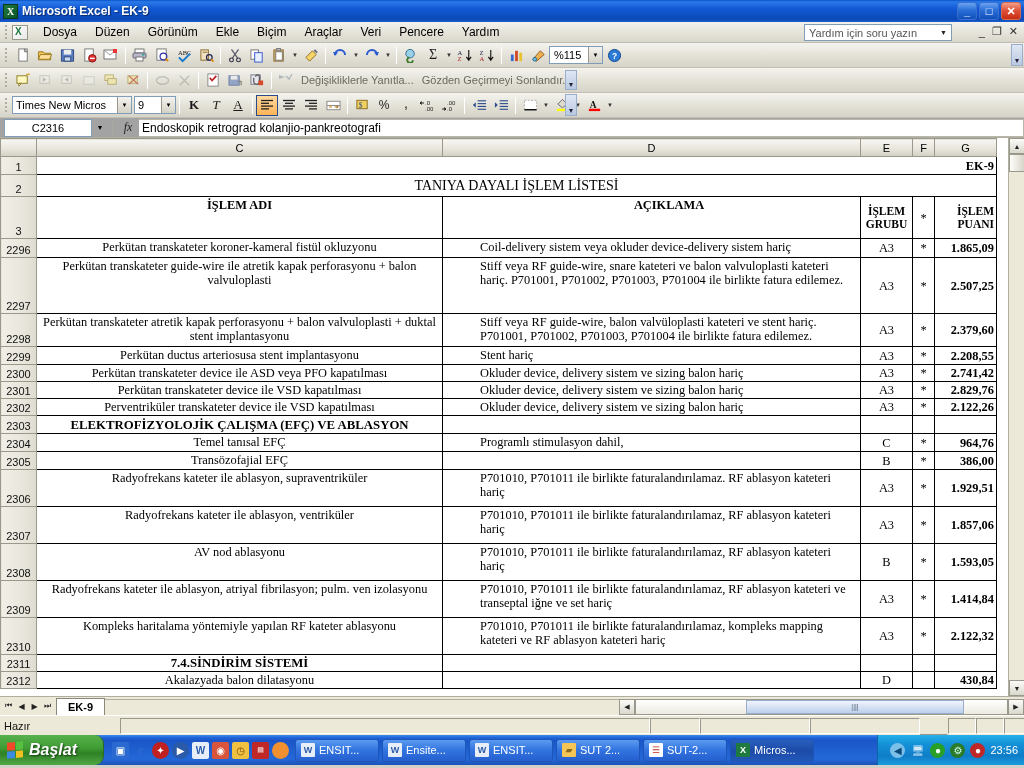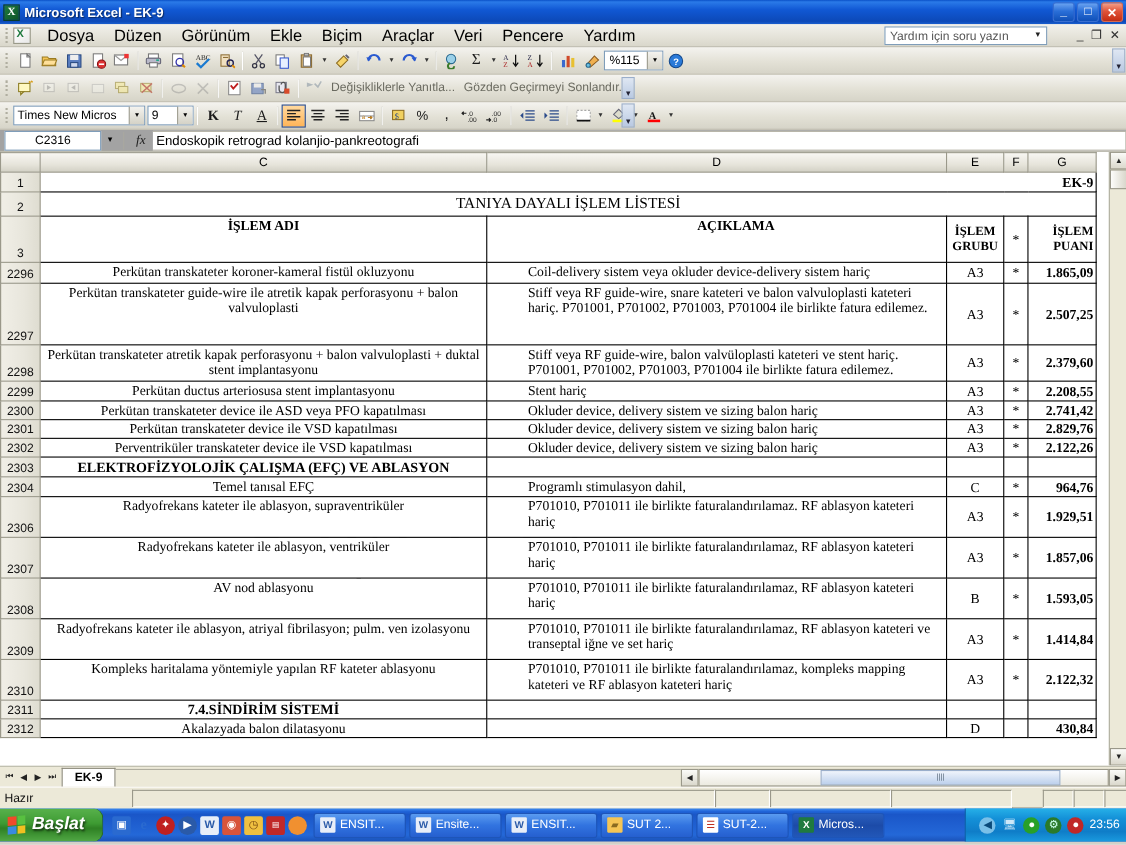--- a/index.html
+++ b/index.html
@@ -51,21 +51,21 @@
     display:flex; align-items:center;
     border-bottom:1px solid #bfbdb0;
     position: relative;
   }
   .grip { width:7px; height:16px; margin:0 2px 0 3px;
           background-image: repeating-linear-gradient(180deg,#b0aea0 0 2px, transparent 2px 4px);
           background-position: 2px 1px; background-size:2px 16px; background-repeat:no-repeat; }
   .menu-doc-icon { width:16px;height:15px;margin-right:6px;
     background:linear-gradient(135deg,#fff,#e8e8e8); border:1px solid #9a9a8a; position:relative;}
   .menu-doc-icon::after{content:"X";position:absolute;left:2px;top:0px;font-size:10px;font-weight:bold;color:#1f7a3f;}
-  #menubar .mi { padding:2px 9px; color:#000; font-size:15px; white-space:nowrap; }
+  #menubar .mi { padding:2px 9px; color:#000; font-size:12px; white-space:nowrap; }
   #ask-box {
     position:absolute; right:72px; top:2px;
     width:148px;height:17px;background:#fff;border:1px solid #7f9db9;
     display:flex;align-items:center;
   }
   #ask-box span{ padding-left:4px; color:#555; font-size:11px;}
   #ask-box .arrow{ margin-left:auto;width:15px;height:15px;display:flex;align-items:center;justify-content:center;font-size:7px;color:#222;}
   .doc-btns{position:absolute;right:6px;top:3px;display:flex;gap:7px;color:#333;font-size:11px;align-items:center;}
 
   
@@ -180,21 +180,21 @@
               border-top:1px solid #fff; font-size:11px; color:#111;}
   #statusbar .st-left{ padding-left:4px; min-width:120px;}
   .st-box{ height:16px; border-left:1px solid #9a988a; border-top:1px solid #9a988a;
            border-right:1px solid #fff; border-bottom:1px solid #fff; }
 
   
   #taskbar{ height:30px;
     background: linear-gradient(180deg,#3f8cf0 0%, #2064d8 9%, #1a56c8 18%, #2468d8 80%, #1a52b8 100%);
     display:flex; align-items:center; position:relative;}
   #startbtn{
-    height:30px; padding:0 16px 0 7px;
+    height:30px; padding:0 26px 0 7px;
     background: linear-gradient(180deg,#58b14c 0%,#3e9b33 45%,#2e8024 60%,#51a845 100%);
     border-right:1px solid #2a6a20;
     border-top-right-radius:9px; border-bottom-right-radius:9px;
     display:flex;align-items:center;gap:6px;
     color:#fff;font-style:italic;font-weight:bold;font-size:16px;
     text-shadow:1px 1px 2px rgba(0,0,0,.6);
     font-family:"Liberation Sans",sans-serif;
   }
   .flag{width:16px;height:16px;display:grid;grid-template-columns:1fr 1fr;grid-template-rows:1fr 1fr;gap:1px;transform:skewY(-6deg);}
   .flag i{display:block;}
@@ -721,20 +721,28 @@
             <td class="cell f-col"></td>
             <td class="cell g-col"></td>
           </tr>
           <tr style="height: 18px;">
             <td class="rowhdr">2304</td>
             <td class="cell c-col">Temel tanısal EFÇ</td>
             <td class="cell d-col">Programlı stimulasyon dahil,</td>
             <td class="cell e-col">C</td>
             <td class="cell f-col">*</td>
             <td class="cell g-col">964,76</td>
+          </tr>
+          <tr style="height: 18px;">
+            <td class="rowhdr">2305</td>
+            <td class="cell c-col">Transözofajial EFÇ</td>
+            <td class="cell d-col"></td>
+            <td class="cell e-col">B</td>
+            <td class="cell f-col">*</td>
+            <td class="cell g-col">386,00</td>
           </tr>
           <tr style="height: 37px;">
             <td class="rowhdr">2306</td>
             <td class="cell c-col">Radyofrekans kateter ile ablasyon, supraventriküler</td>
             <td class="cell d-col">P701010, P701011 ile birlikte faturalandırılamaz.  RF ablasyon kateteri hariç</td>
             <td class="cell e-col">A3</td>
             <td class="cell f-col">*</td>
             <td class="cell g-col">1.929,51</td>
           </tr>
           <tr style="height: 37px;">

